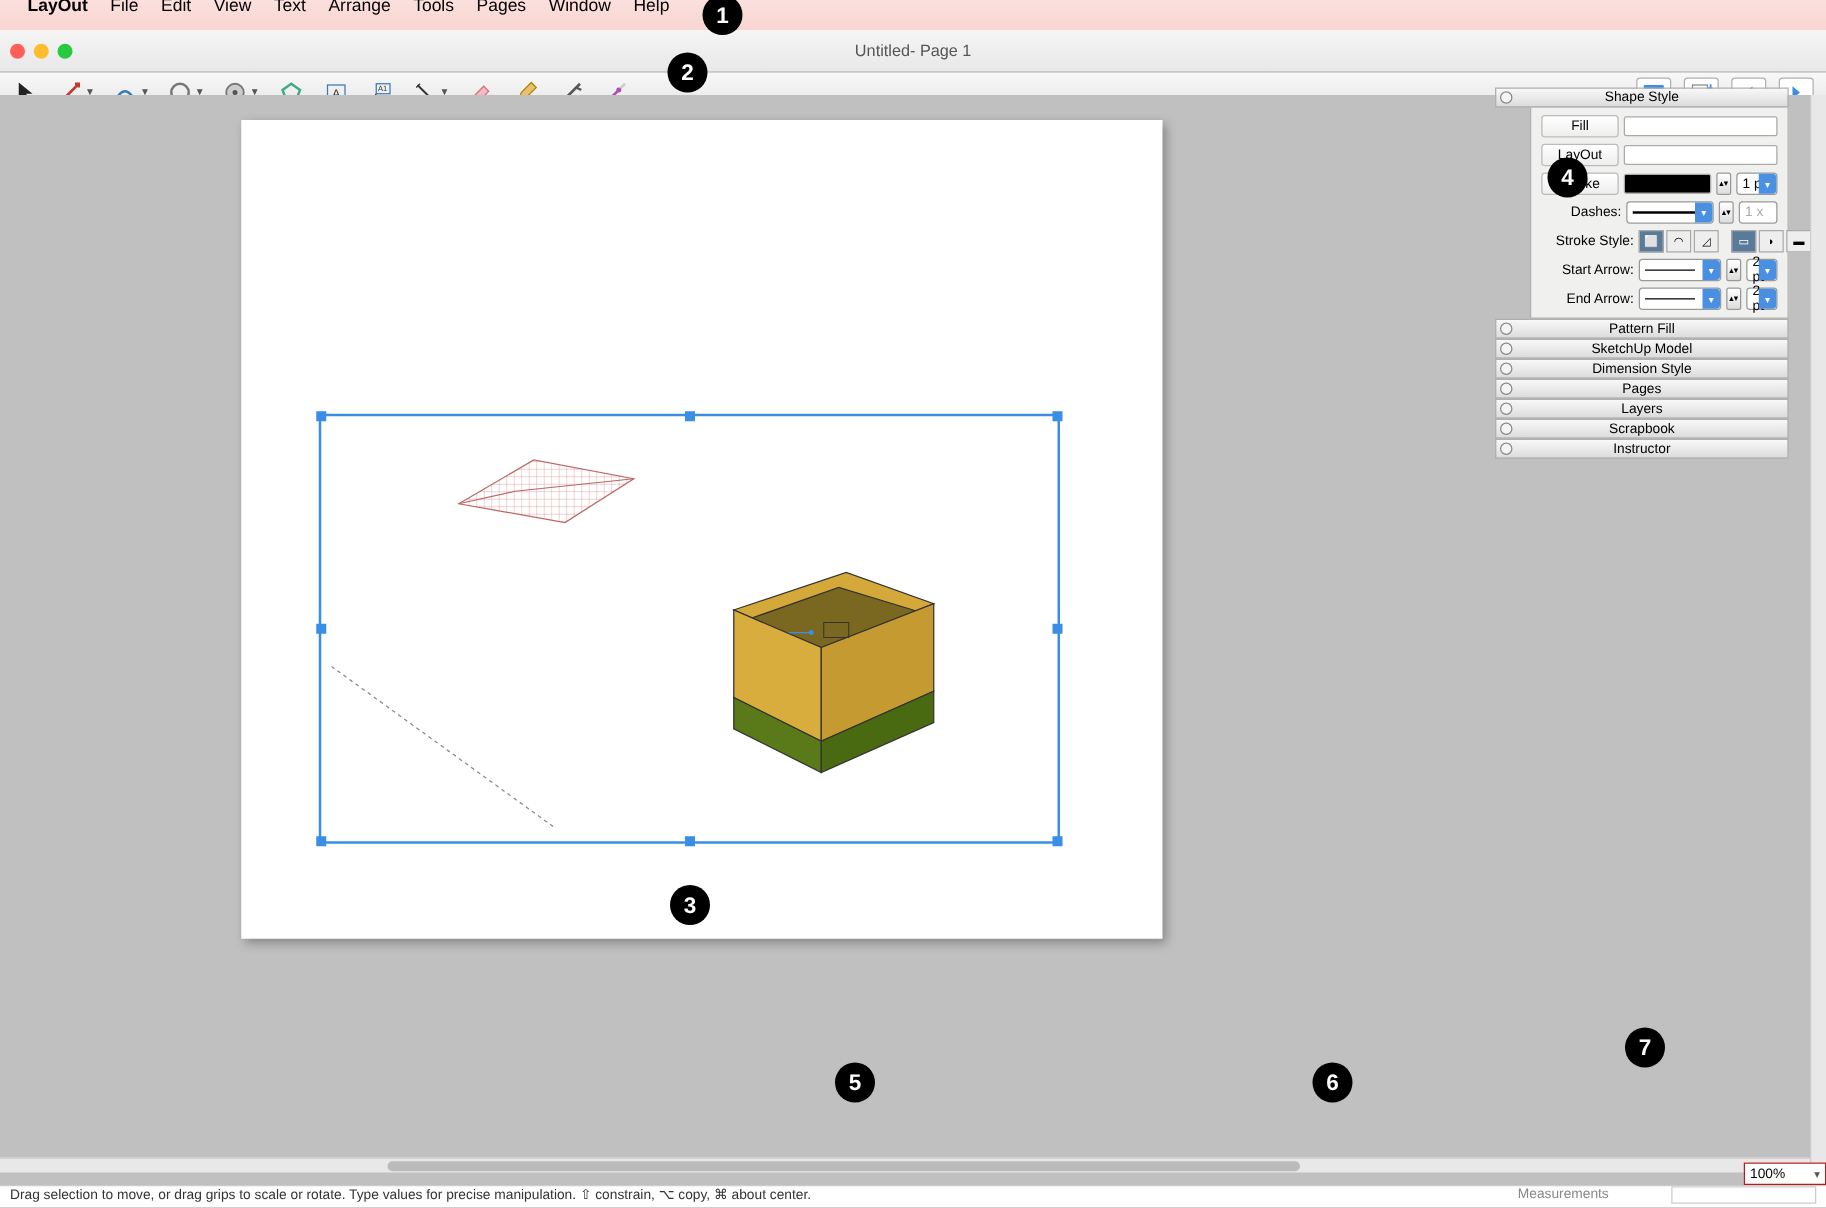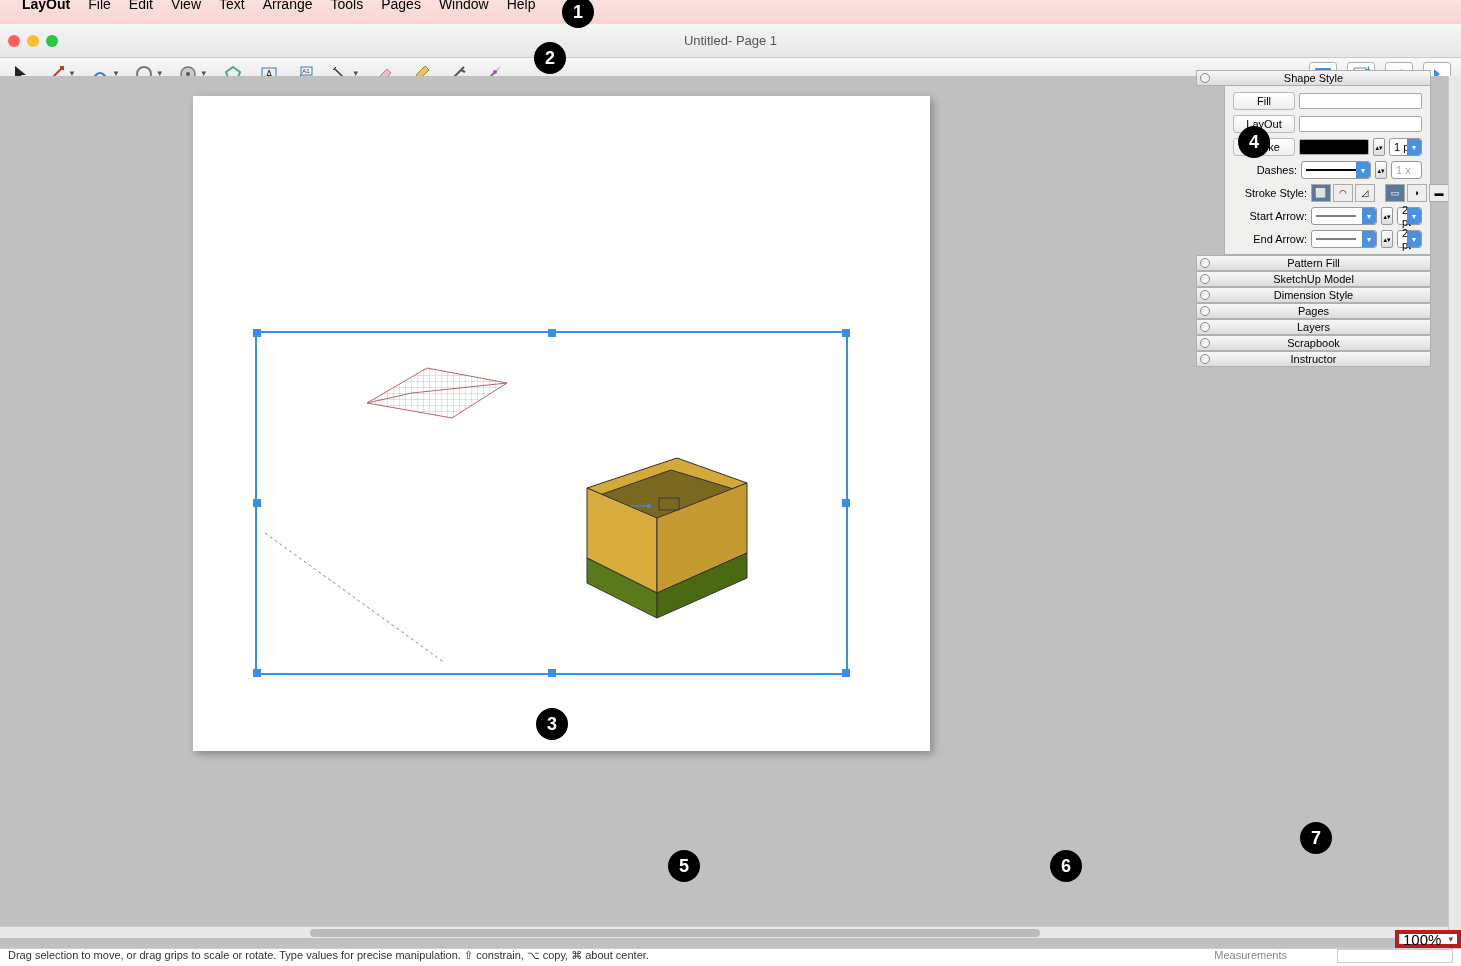--- a/index.html
+++ b/index.html
@@ -51,21 +51,21 @@
 .callout { position: absolute; width: 32px; height: 32px; background: #000; border-radius: 50%; color: #fff; font-weight: bold; font-size: 18px; display: flex; align-items: center; justify-content: center; z-index: 100; }
 
 .scroll-v { position: absolute; right: 0; top: 76px; bottom: 28px; width: 13px; background: #e8e8e8; border-left: 1px solid #ccc; }
 .scroll-h-track { position: absolute; bottom: 28px; left: 0; right: 13px; height: 12px; background: #e8e8e8; border-top: 1px solid #ccc; }
 .scroll-h-thumb { position: absolute; left: 310px; width: 730px; height: 8px; top: 2px; background: #bbb; border-radius: 4px; }
 
 .statusbar { position: absolute; bottom: 0; left: 0; right: 0; height: 18px; background: #fff; border-top: 1px solid #ccc; display: flex; align-items: flex-start; padding: 0 8px; font-size: 11px; color: #333; gap: 44px; }
 .statusbar .meas-label { margin-left: auto; color: #888; margin-right: 6px; }
 .statusbar .meas-box { width: 116px; height: 14px; border: 1px solid #ccc; background: #fff; }
 
-.zoom-box { position: absolute; bottom: 18px; right: 0; width: 66px; height: 18px; background: #fff; border: 4px solid #b91c1c; font-size: 15px; display: flex; align-items: center; padding: 0 4px; }
+.zoom-box { position: absolute; bottom: 18px; right: 0; width: 66px; height: 18px; background: #fff; border: 1px solid #b91c1c; font-size: 11px; display: flex; align-items: center; padding: 0 4px; }
 .zoom-box::after { content: "▾"; position: absolute; right: 4px; font-size: 9px; color: #555; }
 
 .box3d { position: absolute; left: 310px; top: 115px; width: 190px; height: 175px; }
 .roof-shape { position: absolute; left: 100px; top: 30px; width: 155px; height: 60px; }
 .dashed-line { position:absolute; left: 8px; top: 200px; width: 180px; height: 130px; }
 </style>
 </head>
 <body>
 
 <div class="menubar">

